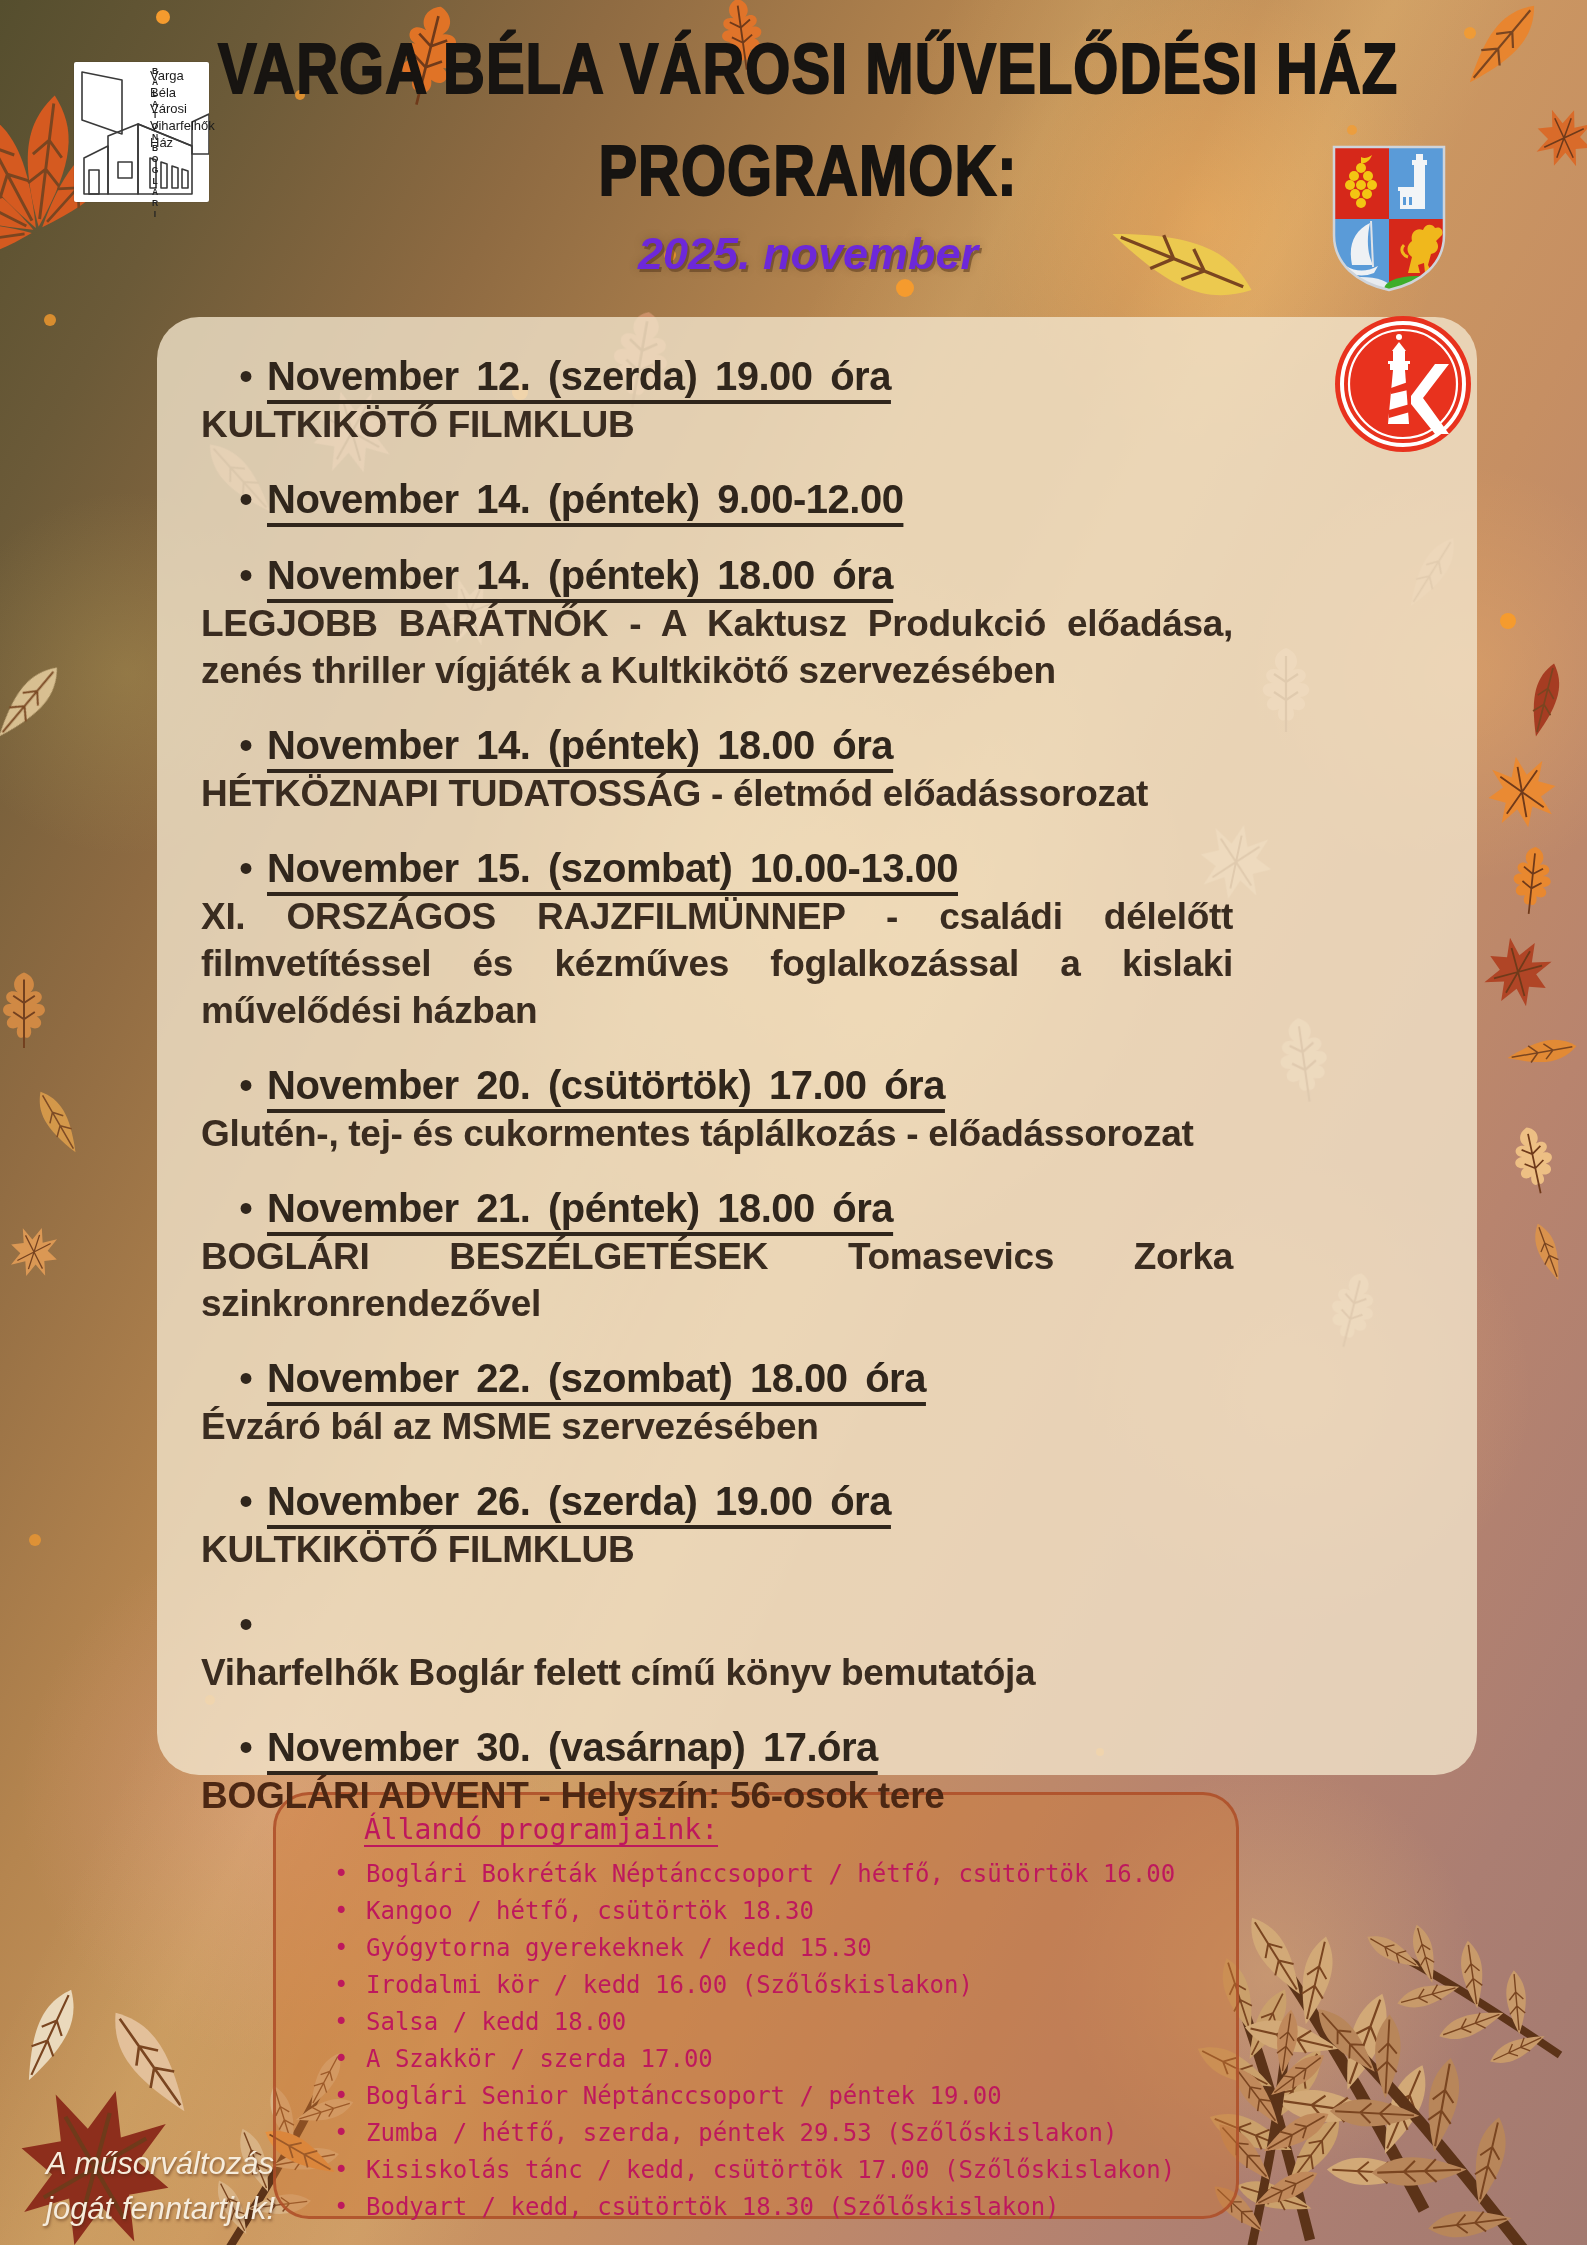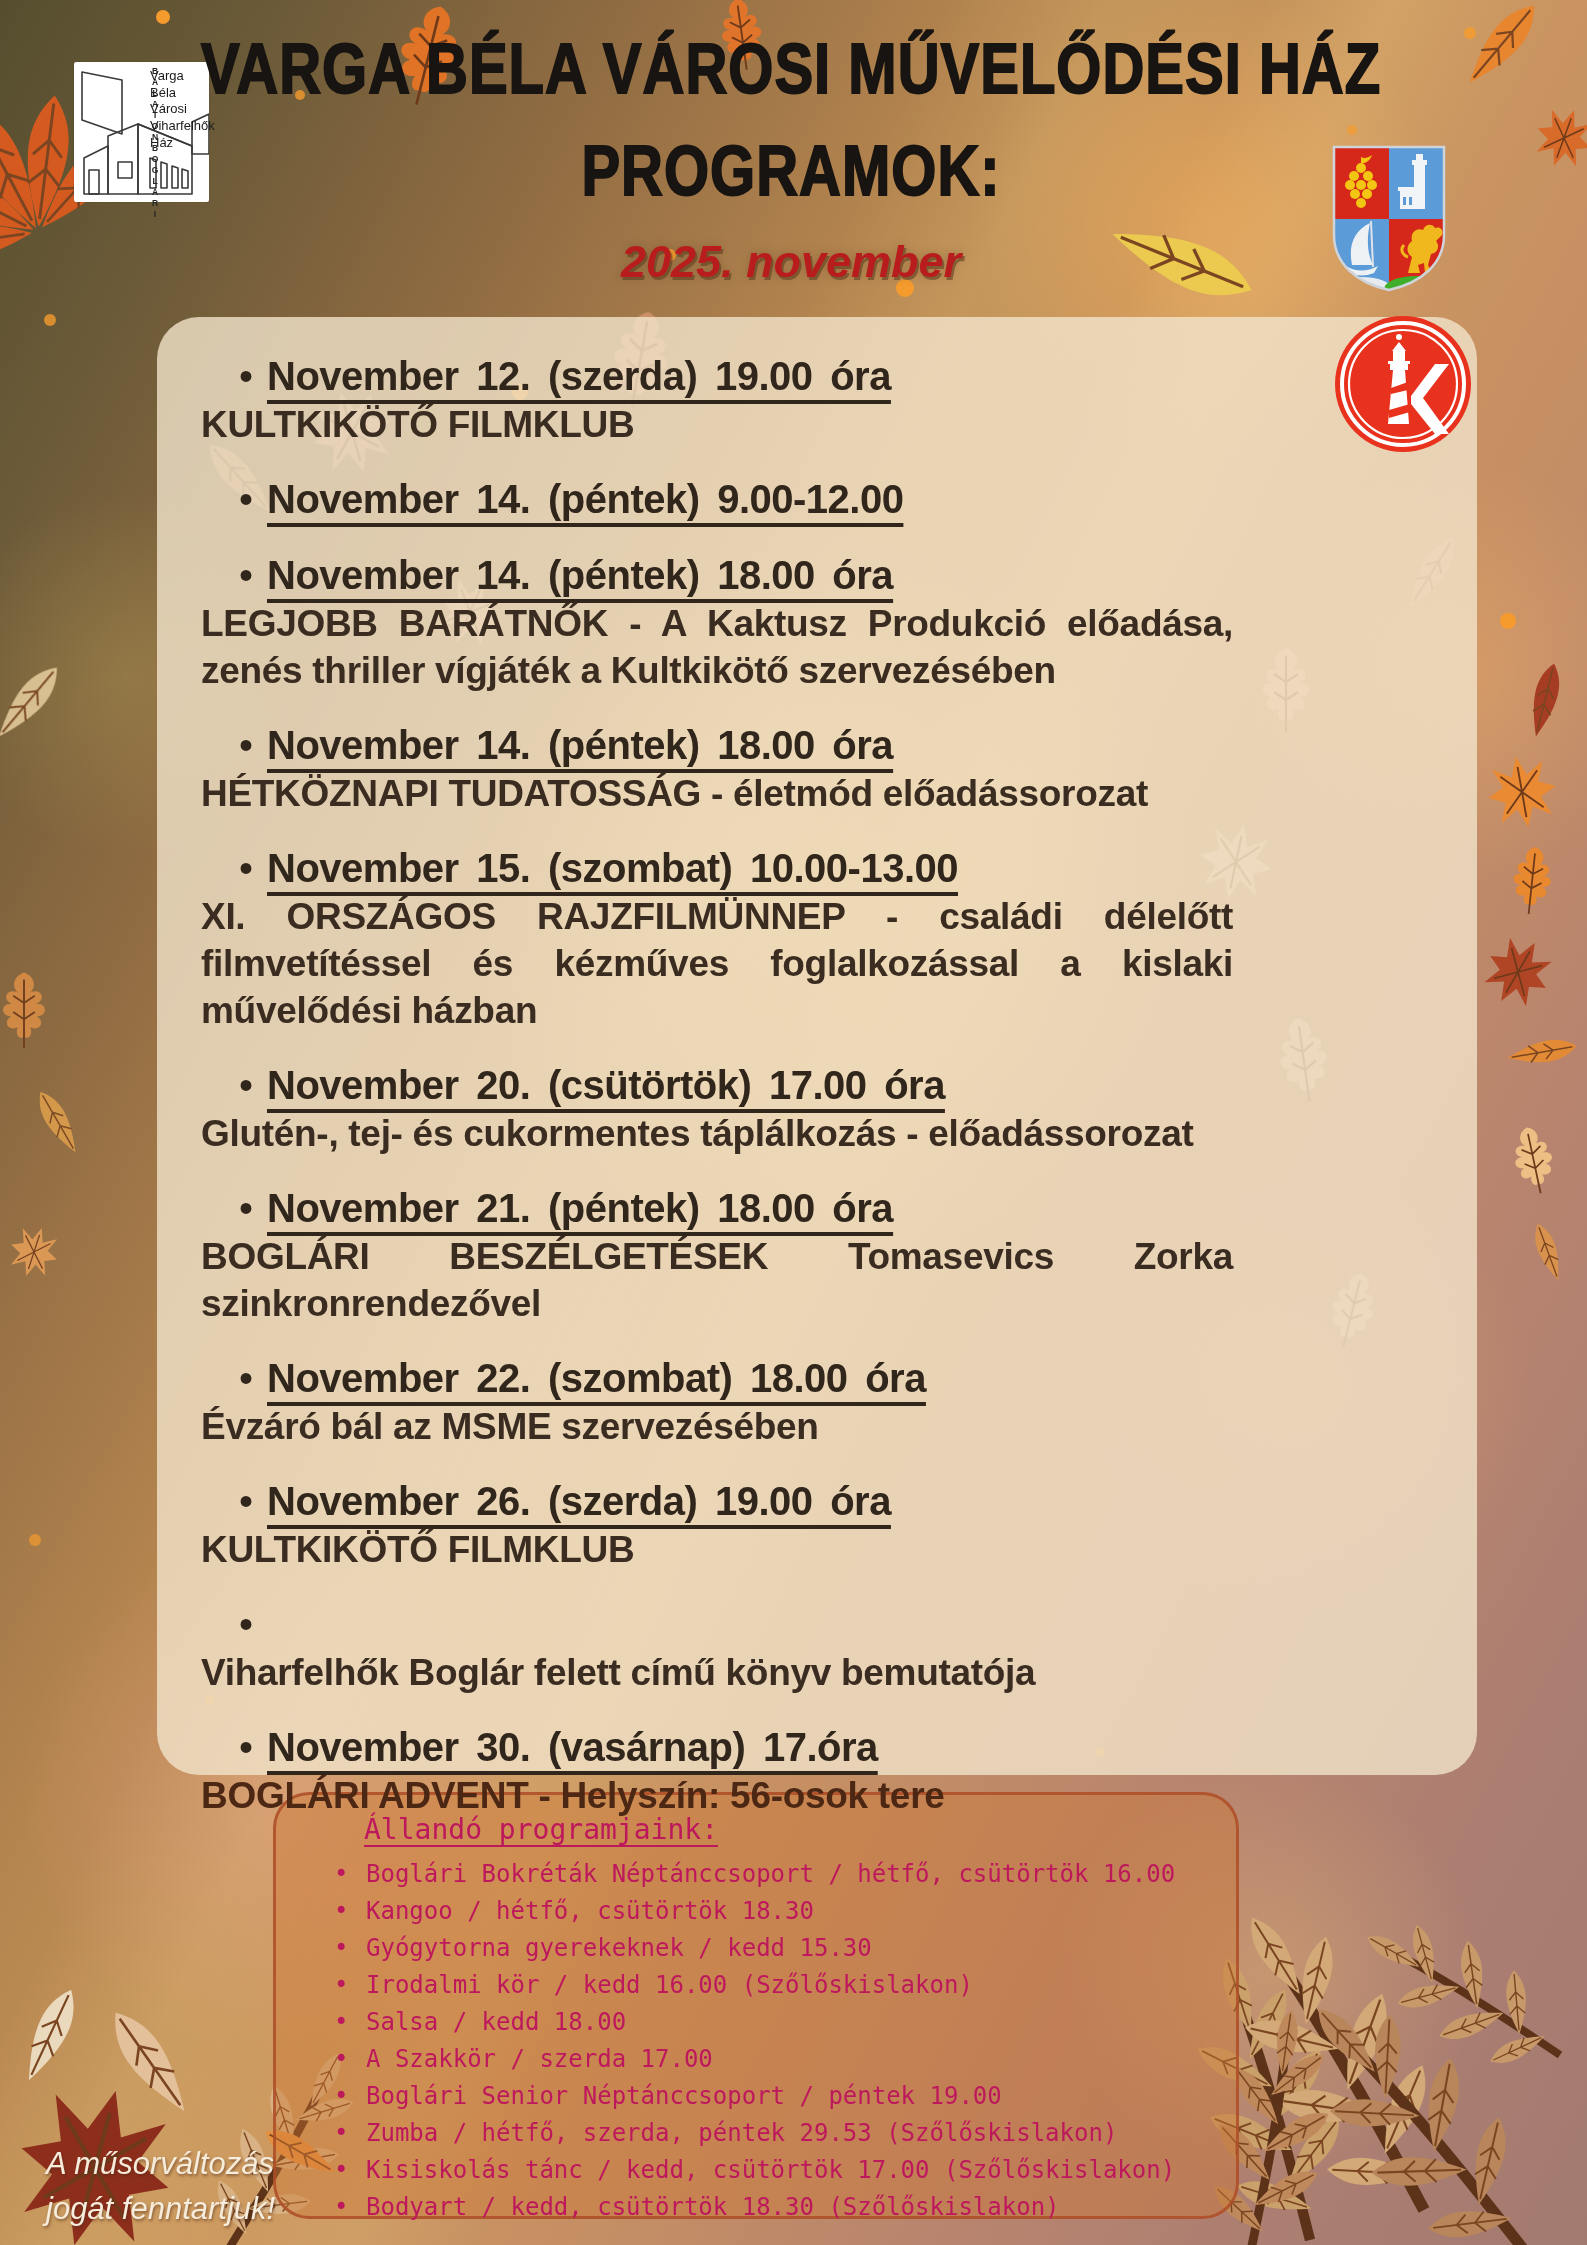--- a/index.html
+++ b/index.html
@@ -20,25 +20,25 @@
     background:linear-gradient(295deg, transparent 42%, rgba(255,232,150,.10) 47%, transparent 52%, rgba(255,232,150,.12) 58%, transparent 64%);}
   .decor{position:absolute;left:0;top:0;pointer-events:none;}
 
   
   .logo-box{position:absolute;left:74px;top:62px;width:135px;height:140px;background:#fff;border-radius:2px;box-shadow:0 0 0 1px rgba(0,0,0,.05);}
   .logo-vert{position:absolute;left:76px;top:4px;height:132px;writing-mode:vertical-rl;text-orientation:upright;
     font-size:8.5px;font-weight:bold;color:#222;letter-spacing:1px;display:flex;align-items:center;}
   .logo-words{position:absolute;left:76px;top:6px;font-size:13px;line-height:1.28;color:#1c1c1c;}
   .logo-art{position:absolute;left:0;top:0;}
 
-  .titles{position:absolute;left:191px;top:40px;width:1200px;text-align:center;color:#171411;}
+  .titles{position:absolute;left:208px;top:40px;width:1200px;text-align:center;color:#171411;}
   .t1,.t2{font-weight:bold;font-size:58px;letter-spacing:1px;-webkit-text-stroke:1.6px #171411;
     transform:scaleY(1.2);transform-origin:center;line-height:1.0;}
   .t2{margin-top:44px;}
-  .sub{margin-top:36px;font-size:45px;font-weight:bold;font-style:italic;color:#b91c1c;
+  .sub{margin-top:28px;font-size:45px;font-weight:bold;font-style:italic;color:#6d28d9;
     text-shadow:2px 3px 0 rgba(95,64,34,.6),0 0 8px rgba(95,64,34,.35);}
 
   .coa{position:absolute;left:1328px;top:145px;}
   .klogo{position:absolute;left:1333px;top:312px;}
 
   
   .panel{position:absolute;left:157px;top:317px;width:1320px;height:1458px;
     background:rgba(241,228,203,.80);border-radius:42px;box-sizing:border-box;
     padding:34px 44px 16px 44px;}
   .event{list-style:none;margin:0 0 26px 0;padding:0;}

